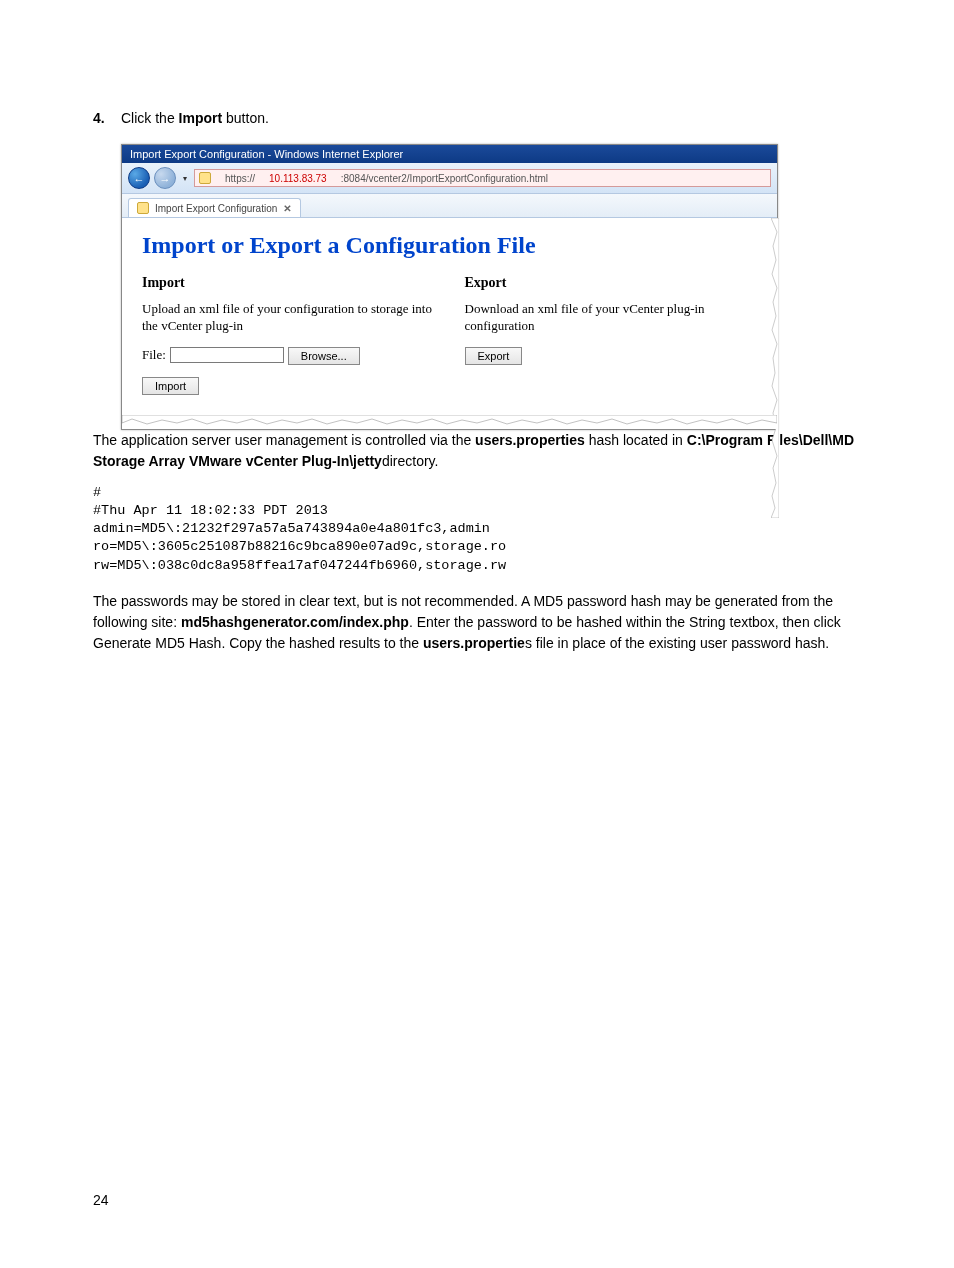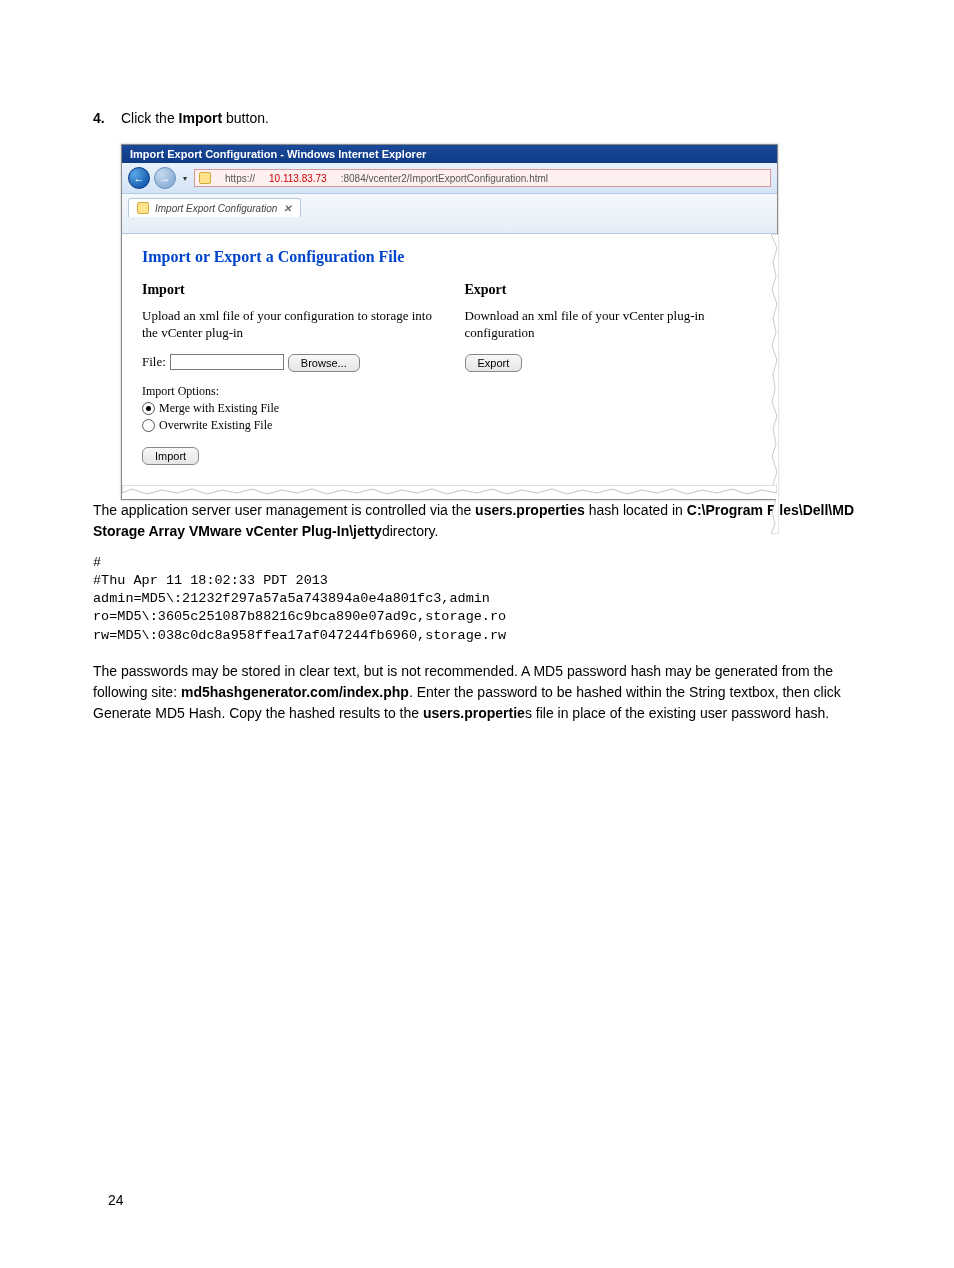--- a/index.html
+++ b/index.html
@@ -33,21 +33,21 @@
     border: 1px solid #888;
     background: #fff;
     box-shadow: 0 0 2px rgba(0,0,0,0.3);
     position: relative;
   }
   .ie-titlebar {
     background: linear-gradient(#1b4a9a, #0d3a85);
     color: #fff;
     font-size: 11px;
     padding: 3px 8px;
-    font-weight: bold;
+    font-weight: normal;
   }
   .ie-addressbar {
     background: linear-gradient(#e9f2fb, #d3e3f6);
     padding: 4px 6px;
     display: flex;
     align-items: center;
     gap: 4px;
     border-bottom: 1px solid #b4c8e1;
   }
   .nav-btn {
@@ -64,25 +64,24 @@
     border: 1px solid #d49a9a;
     font-size: 10px;
     padding: 2px 4px;
     color: #555;
     display: flex;
     align-items: center;
     gap: 14px;
   }
   .ie-tabs {
     background: linear-gradient(#f4f8fc, #e4edf7);
-    padding: 4px 6px 16px 6px;
+    padding: 4px 6px 0 6px;
     display: flex;
     gap: 2px;
     border-bottom: 1px solid #b4c8e1;
-    font-style: italic;
   }
   .ie-tab {
     background: #fff;
     border: 1px solid #b4c8e1;
     border-bottom: none;
     border-radius: 3px 3px 0 0;
     font-size: 10px;
     padding: 3px 8px;
     display: flex;
     align-items: center;
@@ -90,37 +89,37 @@
     color:#444;
   }
   .ie-tab .close { color:#666; font-weight:bold; cursor:pointer; }
   .ie-content {
     padding: 14px 20px 20px 20px;
     font-family: "Times New Roman", Times, serif;
     position: relative;
   }
   .ie-content h2 {
     color: #0044cc;
-    font-size: 16px;
+    font-size: 24px;
     font-weight: bold;
     margin: 0 0 16px 0;
   }
   .cols { display: flex; gap: 30px; font-size: 13px; }
   .col { flex: 1; }
   .col h4 { font-size: 14px; font-weight: bold; margin: 0 0 10px 0; font-family: "Times New Roman", serif; }
   .col p { margin: 0 0 12px 0; line-height: 1.3; }
   .file-row { display:flex; align-items:flex-start; gap:4px; margin-bottom:12px; }
   .file-row input[type=text]{ width:110px; font-size:11px; padding:1px; border:1px solid #7a7a7a; }
   .wbtn {
     font-family: Arial, sans-serif;
     font-size: 11px;
     padding: 2px 12px;
     background: linear-gradient(#f8f8f8, #e5e5e5);
     border: 1px solid #888;
-    border-radius: 6px;
+    border-radius: 0;
     cursor: pointer;
   }
   .radios { font-size: 12px; margin-bottom: 14px; }
   .radios div { margin: 2px 0; display:flex; align-items:center; gap:4px; }
   .radio-dot {
     width:11px; height:11px; border:1px solid #555; border-radius:50%;
     display:inline-flex; align-items:center; justify-content:center; background:#fff;
   }
   .radio-dot.checked::after { content:""; width:5px; height:5px; background:#000; border-radius:50%; }
   .torn-edge {
@@ -151,21 +150,21 @@
   }
   .code {
     font-family: "Courier New", Courier, monospace;
     font-size: 13.5px;
     white-space: pre;
     margin: 6px 0 16px 0;
     line-height: 1.35;
   }
   .pagenum {
     position: absolute;
-    left: 108px;
+    left: 93px;
     bottom: 60px;
     font-size: 14px;
   }
   .favicon { width:10px; height:10px; background:#ffe28a; border:1px solid #cda93a; border-radius:2px; display:inline-block;}
   .dropdown-arrow { font-size:8px; color:#333; padding:0 3px; }
 </style>
 </head>
 <body>
 
 <div class="page">
@@ -209,31 +208,20 @@
 
       <div class="cols">
         <div class="col">
           <h4>Import</h4>
           <p>Upload an xml file of your configuration to storage into the vCenter plug-in</p>
           <div class="file-row">
             <span>File:</span>
             <input type="text" style="">
             <button class="wbtn">Browse...</button>
           </div>
-          <div class="radios">
-            <div>Import Options:</div>
-            <div>
-              <span class="radio-dot checked"></span>
-              <span>Merge with Existing File</span>
-            </div>
-            <div>
-              <span class="radio-dot"></span>
-              <span>Overwrite Existing File</span>
-            </div>
-          </div>
           <button class="wbtn">Import</button>
         </div>
 
         <div class="col">
           <h4>Export</h4>
           <p>Download an xml file of your vCenter plug-in configuration</p>
           <button class="wbtn">Export</button>
         </div>
       </div>
 

